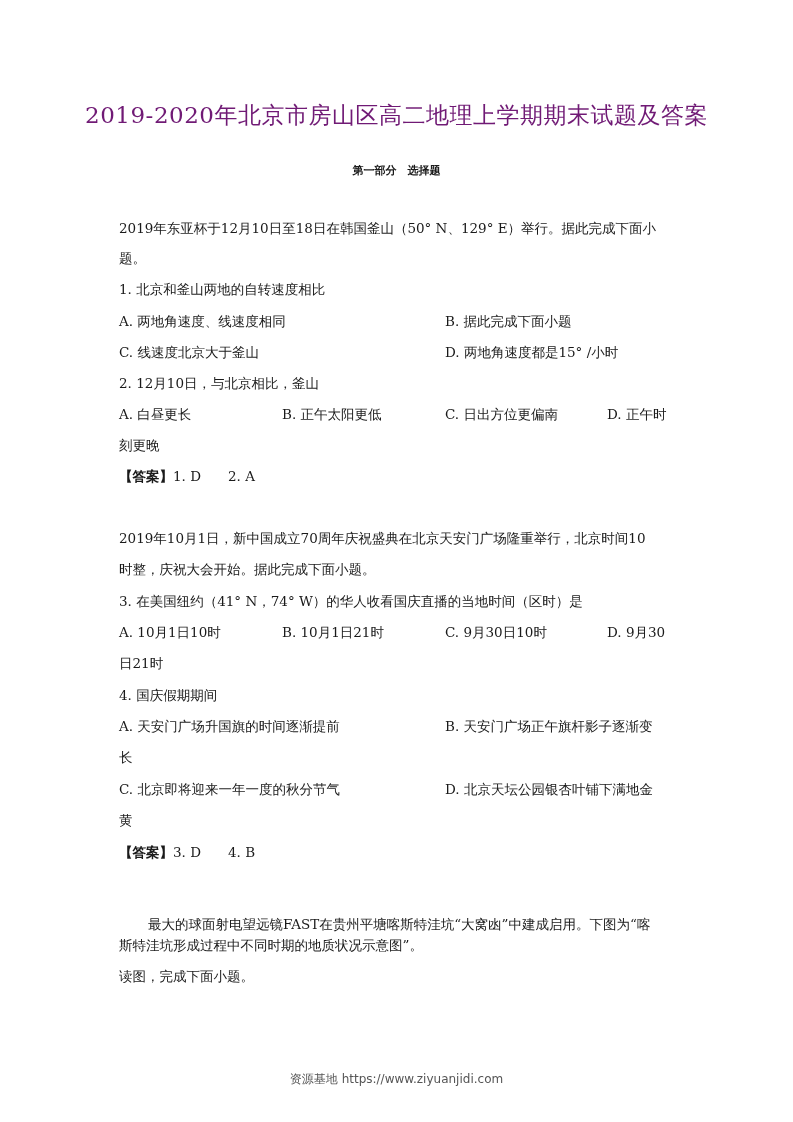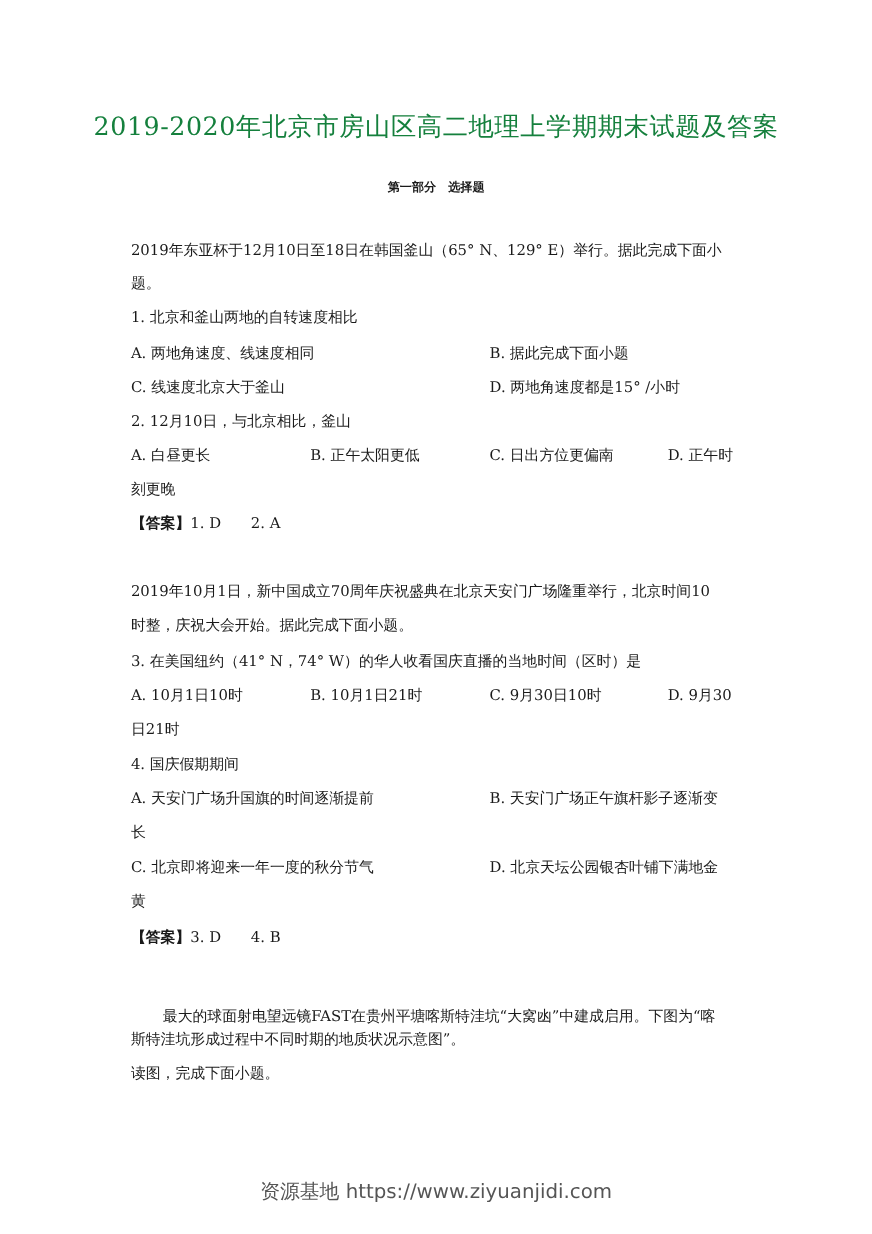--- a/index.html
+++ b/index.html
@@ -1,39 +1,39 @@
 <!DOCTYPE html>
 <html><head>
 <meta charset="utf-8">
 <style>
   html, body { margin: 0; padding: 0; background: #ffffff; }
   body { width: 793px; height: 1122px; position: relative; overflow: hidden;
          font-family: "DejaVu Serif", "Liberation Serif", serif; color: #1a1a1a; }
   .abs { position: absolute; white-space: nowrap; }
-  .title { left: 0; width: 793px; text-align: center; top: 100px; font-size: 23px; letter-spacing: 0.5px; color: #15803d; }
+  .title { left: 0; width: 793px; text-align: center; top: 100px; font-size: 23px; letter-spacing: 0.5px; color: #701a75; }
   .section { left: 0; width: 793px; text-align: center; top: 163px; font-size: 11px; font-weight: bold; word-spacing: 14px; }
   .p { left: 119px; font-size: 13.5px; line-height: 20px; }
   .colB { left: 445px; }
   .colB4 { left: 282px; }
   .colC4 { left: 445px; text-align: right; }
   .colD4 { left: 607px; }
   .ans b { font-weight: bold; }
   .indent { left: 148px; margin-top: 10px; }
-  .footer { left: 0; width: 793px; text-align: center; top: 1071px; font-size: 18px;
+  .footer { left: 0; width: 793px; text-align: center; top: 1071px; font-size: 12px;
             font-family: "DejaVu Sans", "Liberation Sans", sans-serif; color: #555; }
 </style>
 </head>
 <body>
 
 <div>
 
   <div class="abs title">2019-2020年北京市房山区高二地理上学期期末试题及答案</div>
   <div class="abs section">第一部分　选择题</div>
 
-  <div class="abs p" style="top:218px">2019年东亚杯于12月10日至18日在韩国釜山（65° N、129° E）举行。据此完成下面小</div>
+  <div class="abs p" style="top:218px">2019年东亚杯于12月10日至18日在韩国釜山（50° N、129° E）举行。据此完成下面小</div>
   <div class="abs p" style="top:248px">题。</div>
   <div class="abs p" style="top:279px">1. 北京和釜山两地的自转速度相比</div>
   <div class="abs p" style="top:311px">A. 两地角速度、线速度相同</div>
   <div class="abs p colB" style="top:311px">B. 据此完成下面小题</div>
   <div class="abs p" style="top:342px">C. 线速度北京大于釜山</div>
   <div class="abs p colB" style="top:342px">D. 两地角速度都是15° /小时</div>
   <div class="abs p" style="top:373px">2. 12月10日，与北京相比，釜山</div>
   <div class="abs p" style="top:404px">A. 白昼更长</div>
   <div class="abs p colB4" style="top:404px">B. 正午太阳更低</div>
   <div class="abs p colC4" style="top:404px">C. 日出方位更偏南</div>

